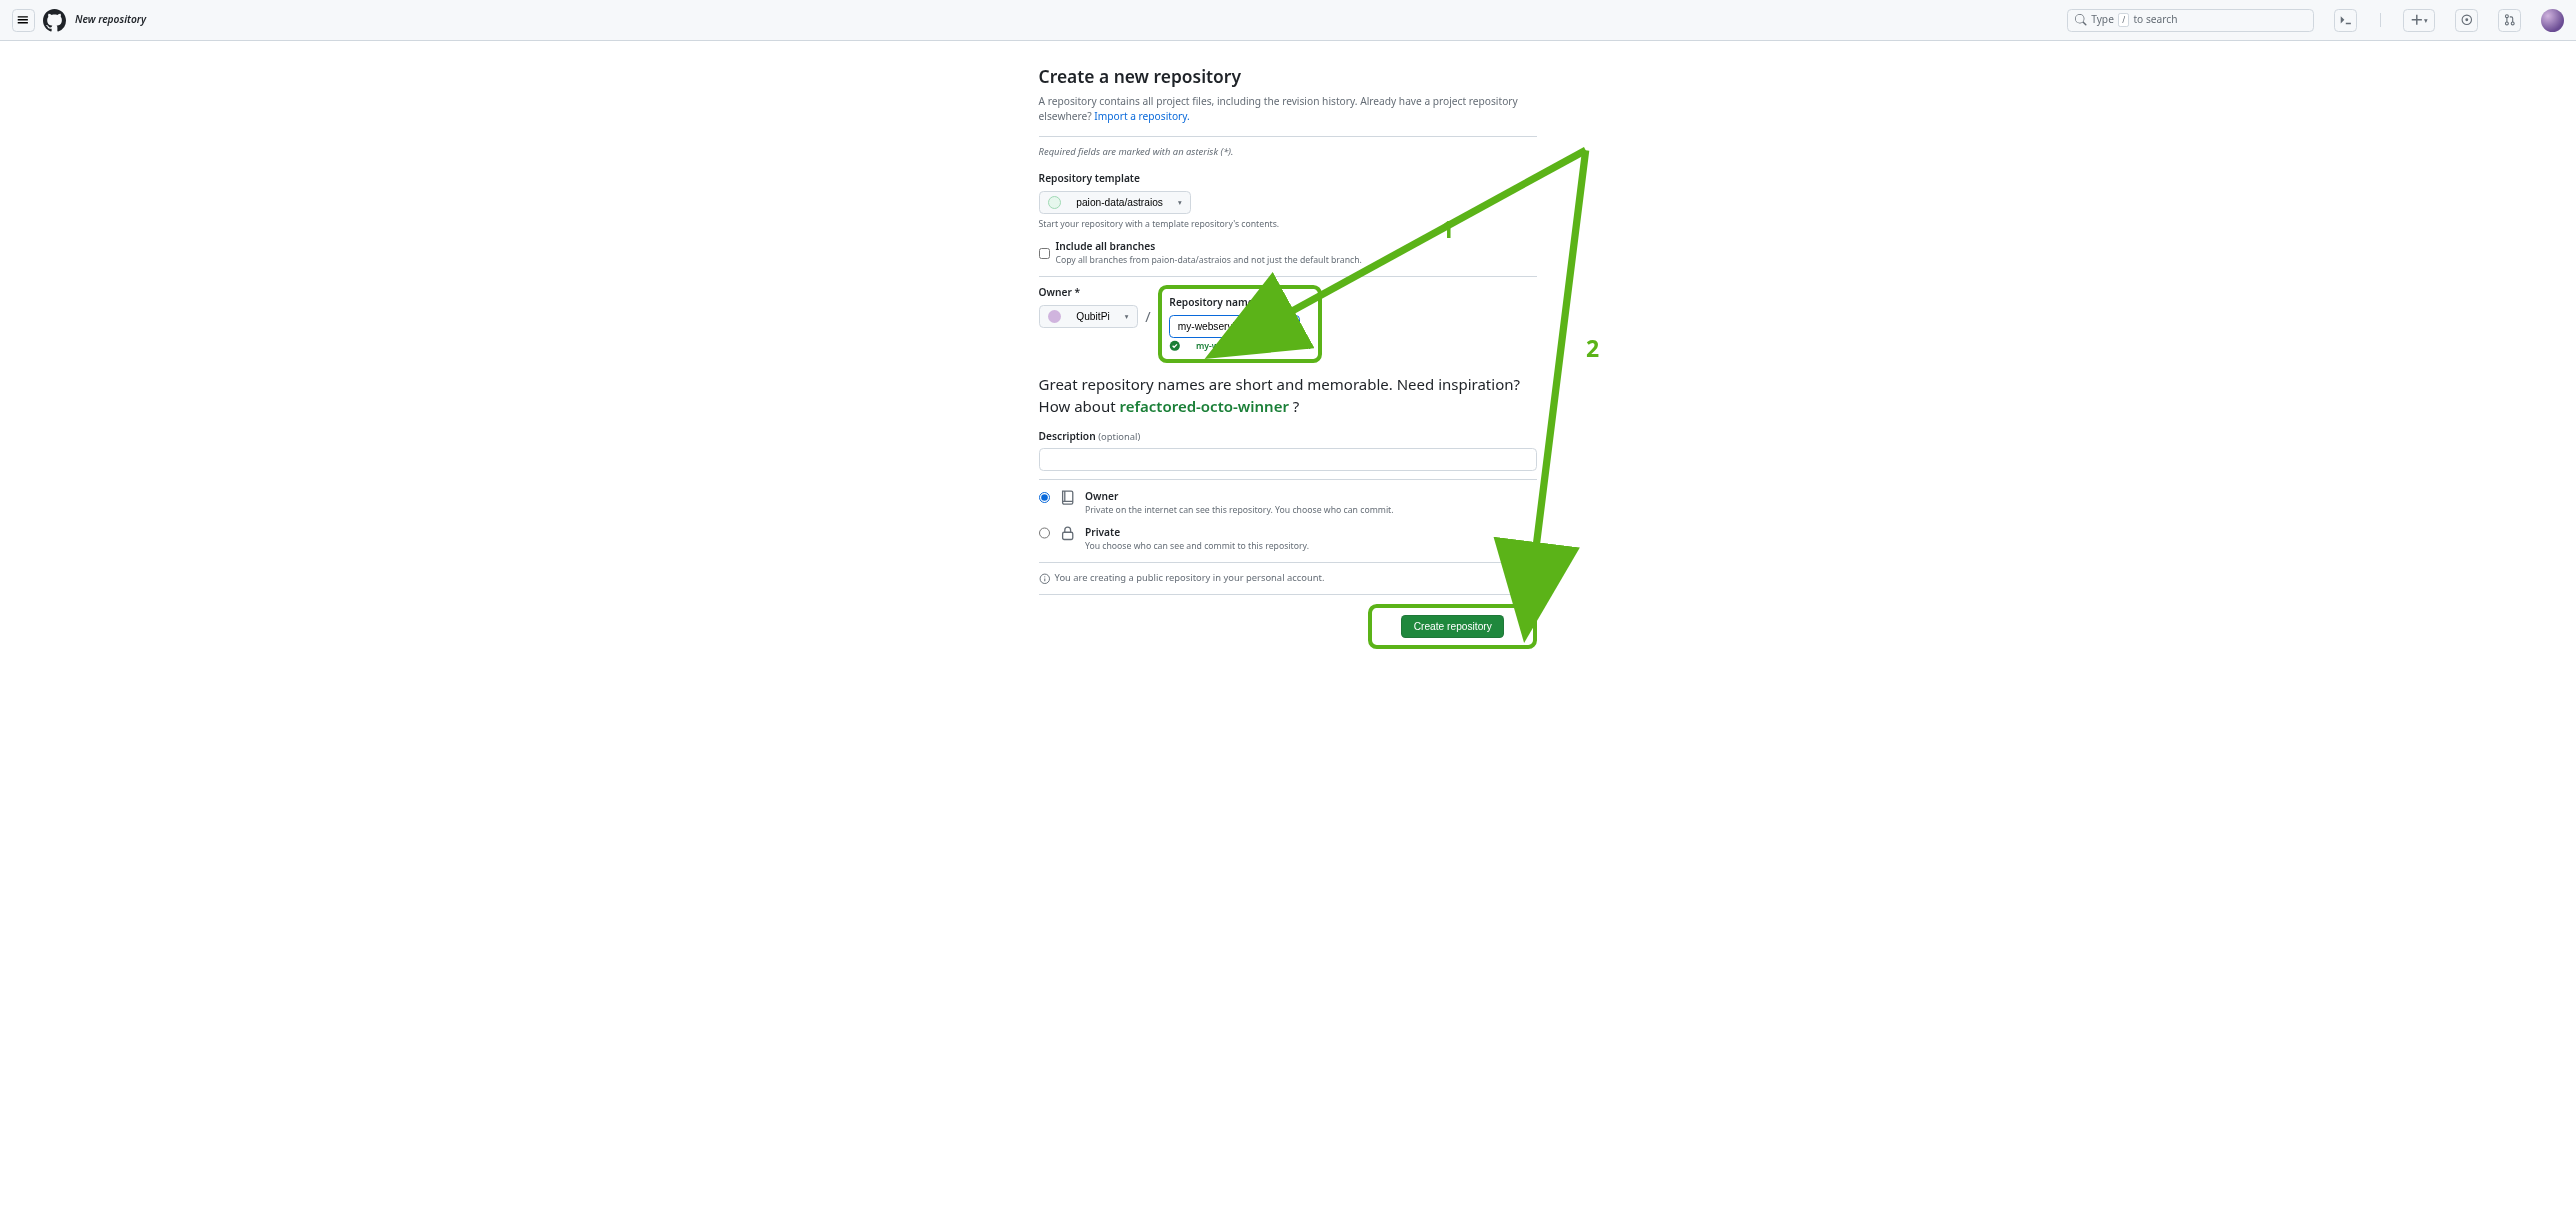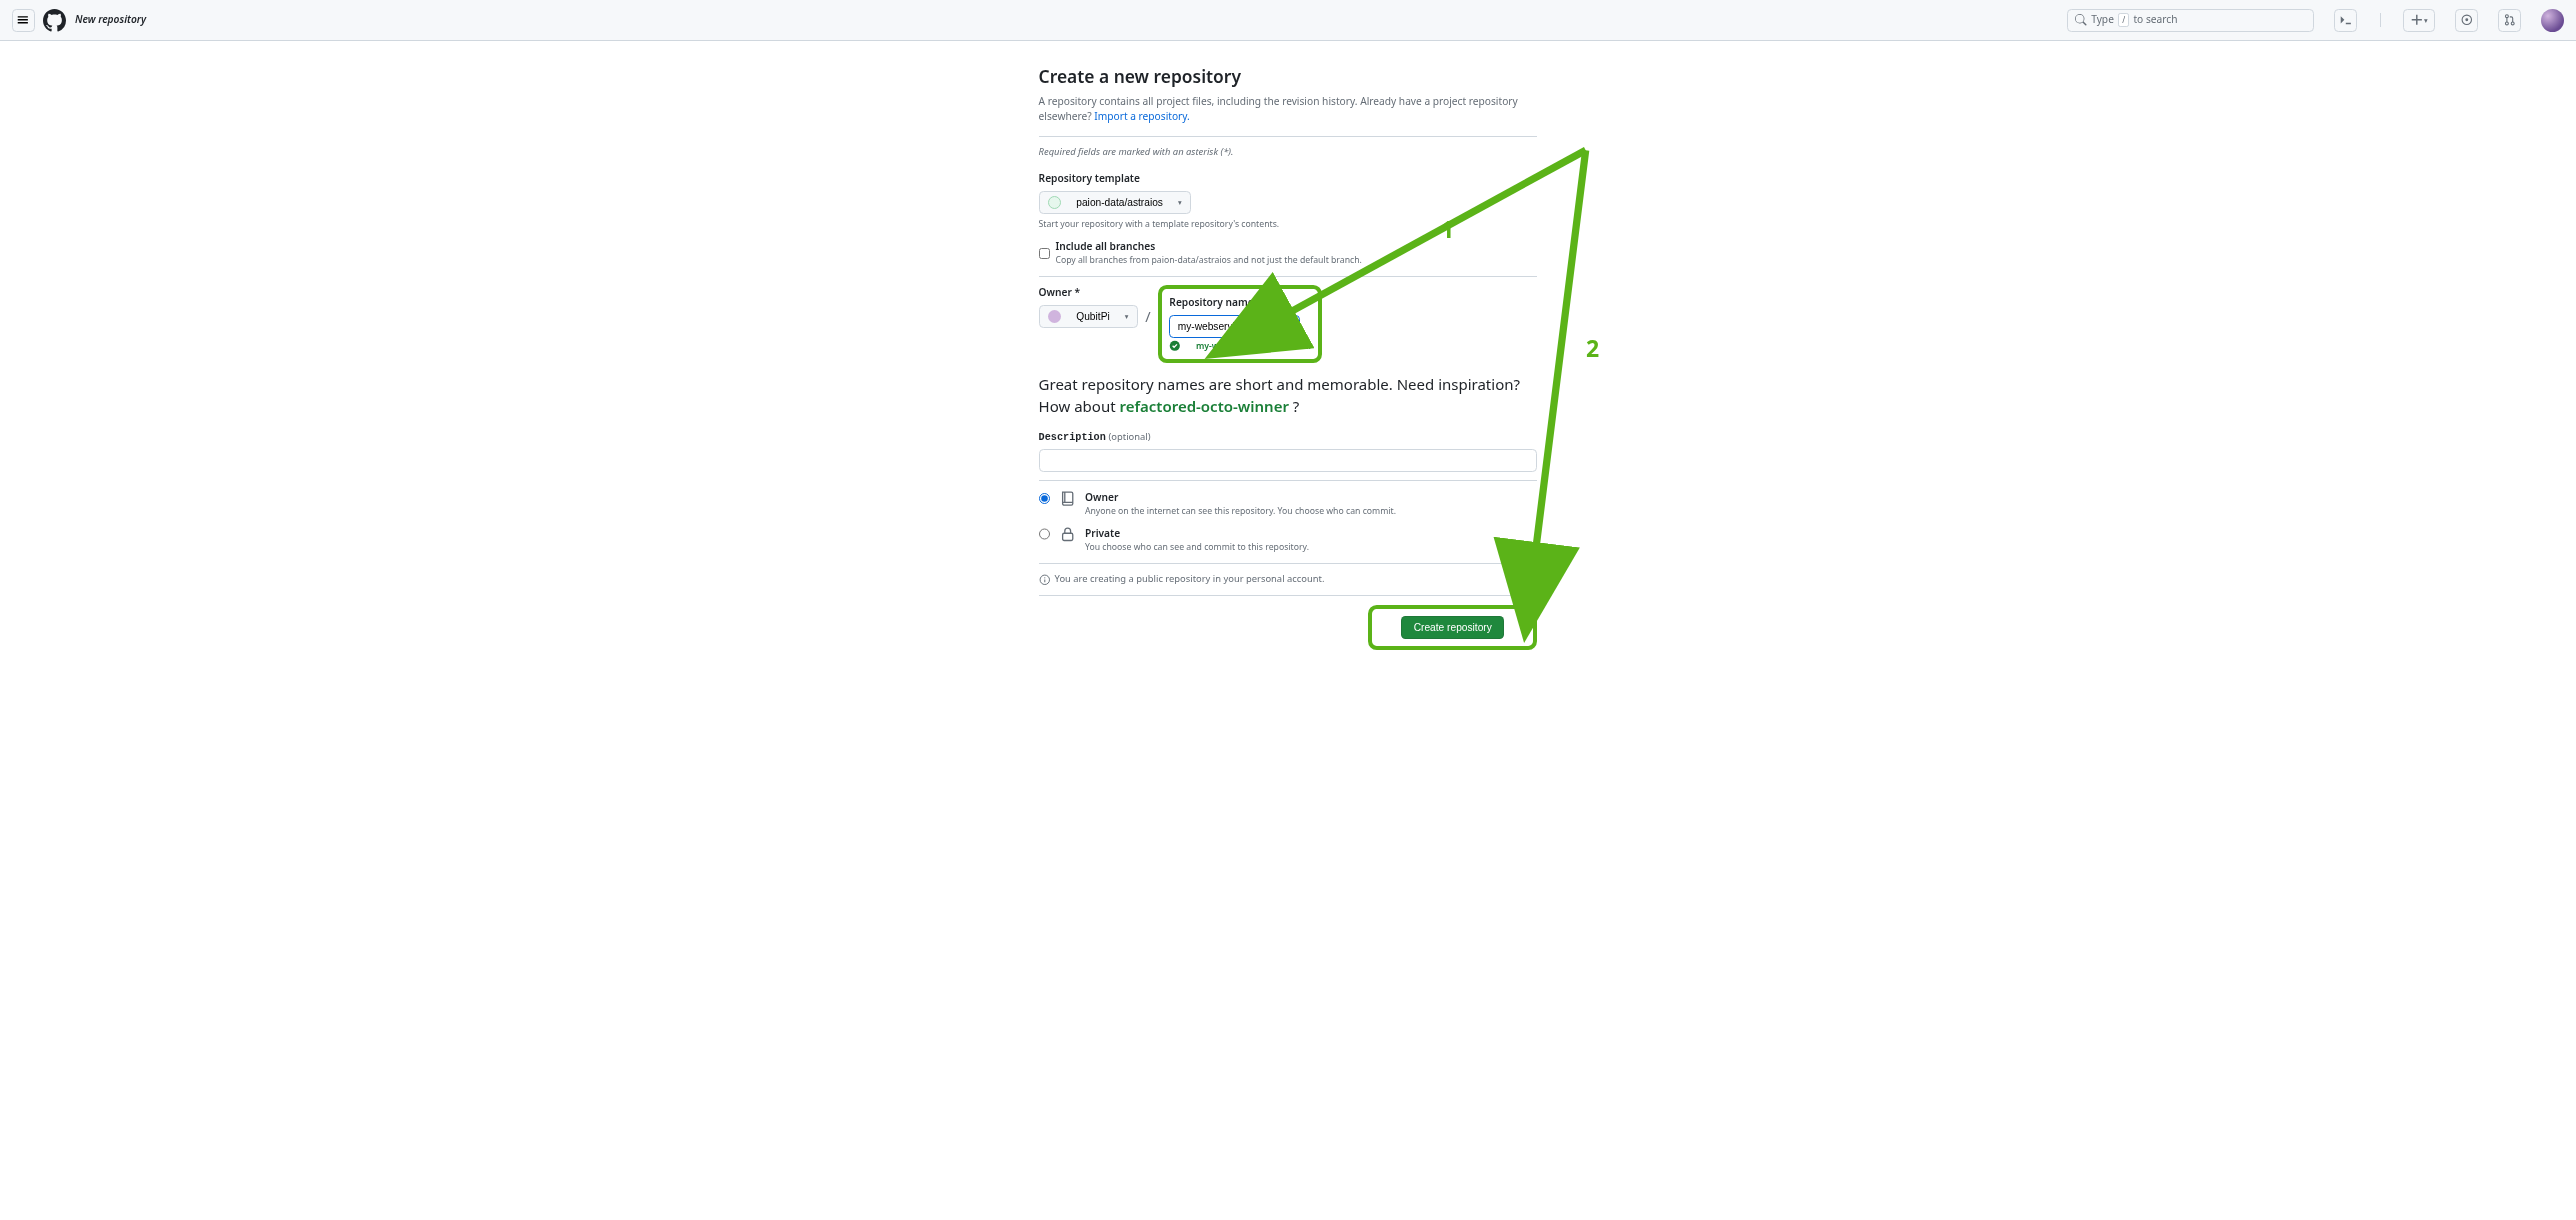--- a/index.html
+++ b/index.html
@@ -275,35 +275,35 @@
     </div>
   </div>
 
   <p class="inspire">
     <span>Great repository names are short and memorable. Need inspiration? How about </span>
     <span class="suggestion">refactored-octo-winner</span>
     <span> ?</span>
   </p>
 
   <div style="margin-top:11.6px;">
-    <label class="label" style="display:inline;font-family:Liberation Mono, monospace;">Description</label>
+    <label class="label" style="display:inline;">Description</label>
     <span class="opt-label">(optional)</span>
     <input class="desc-input" type="text" value="" style="">
   </div>
 
   <hr class="hr">
 
   <div class="visibility-row">
     <input type="radio" name="vis" checked="" style="">
     <svg class="ico24 vis-icon" viewBox="0 0 24 24">
         <path fill="none" stroke="currentColor" stroke-width="1.8" d="M5 3h12a2 2 0 012 2v14a2 2 0 01-2 2H7a2 2 0 01-2-2V3zm0 14h14M8 3v14"></path>
       </svg>
     <div>
       <div class="vis-title">Owner</div>
-      <div class="vis-sub">Anyone on the internet can see this repository. You choose who can commit.</div>
+      <div class="vis-sub">Private on the internet can see this repository. You choose who can commit.</div>
     </div>
   </div>
   <div class="visibility-row">
     <input type="radio" name="vis" style="">
     <svg class="ico24 vis-icon" viewBox="0 0 24 24">
         <rect x="5" y="10" width="14" height="10" rx="2" fill="none" stroke="currentColor" stroke-width="1.8"></rect>
         <path d="M8 10V7a4 4 0 018 0v3" fill="none" stroke="currentColor" stroke-width="1.8"></path>
       </svg>
     <div>
       <div class="vis-title">Private</div>

